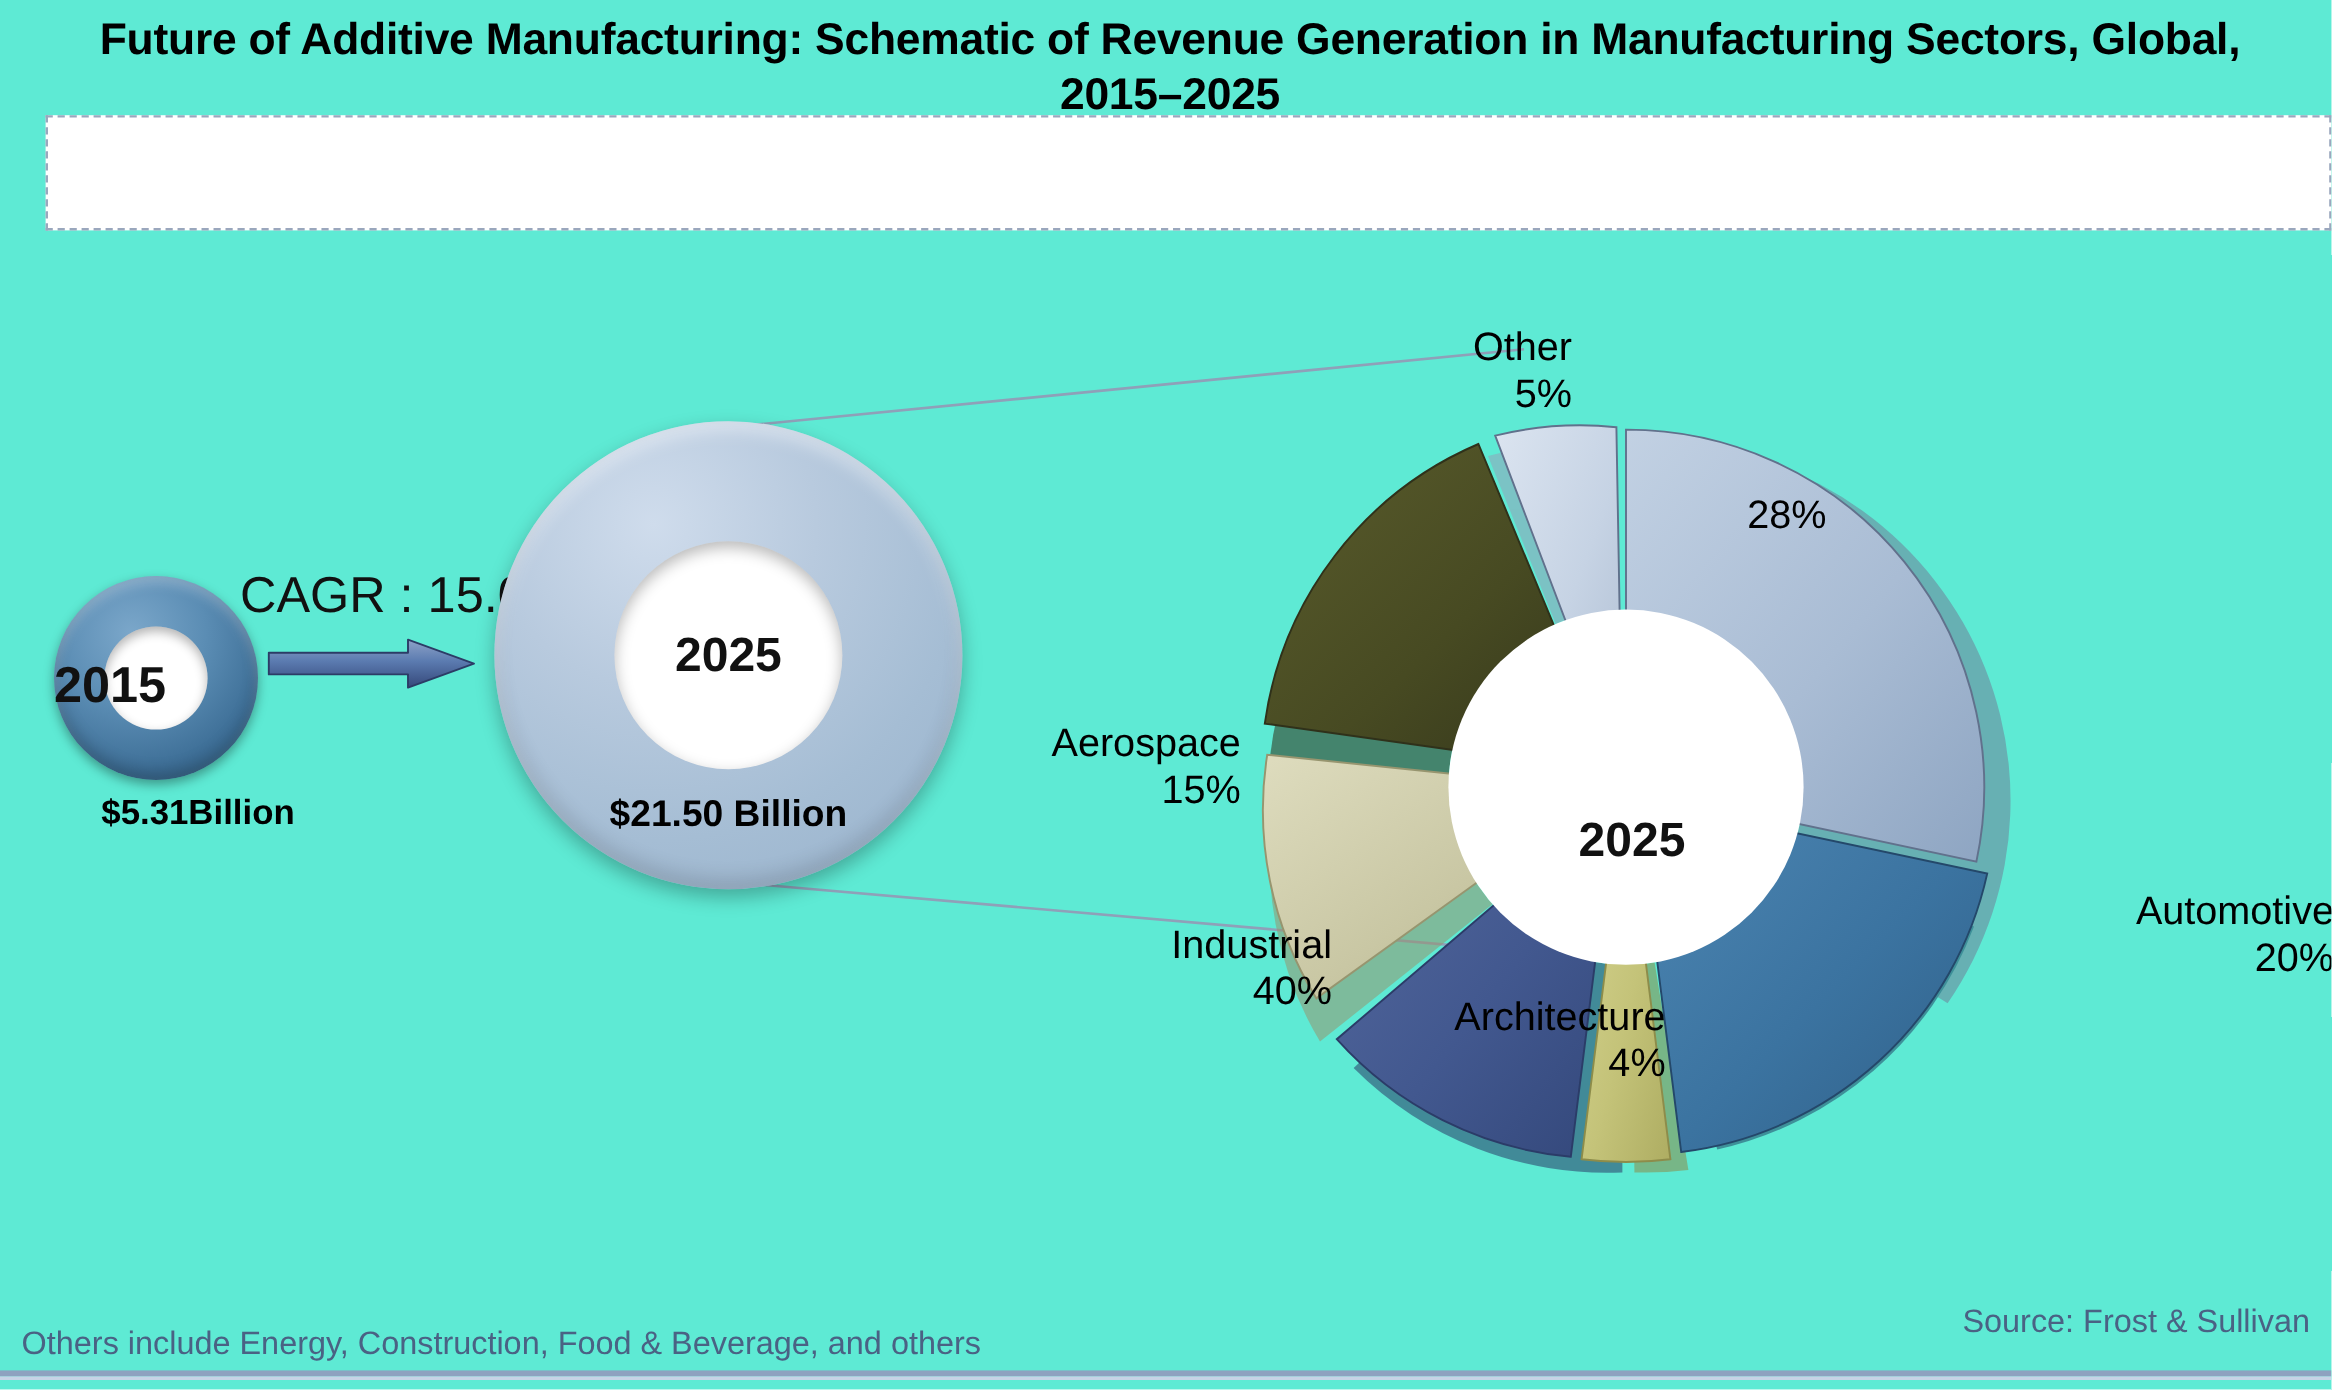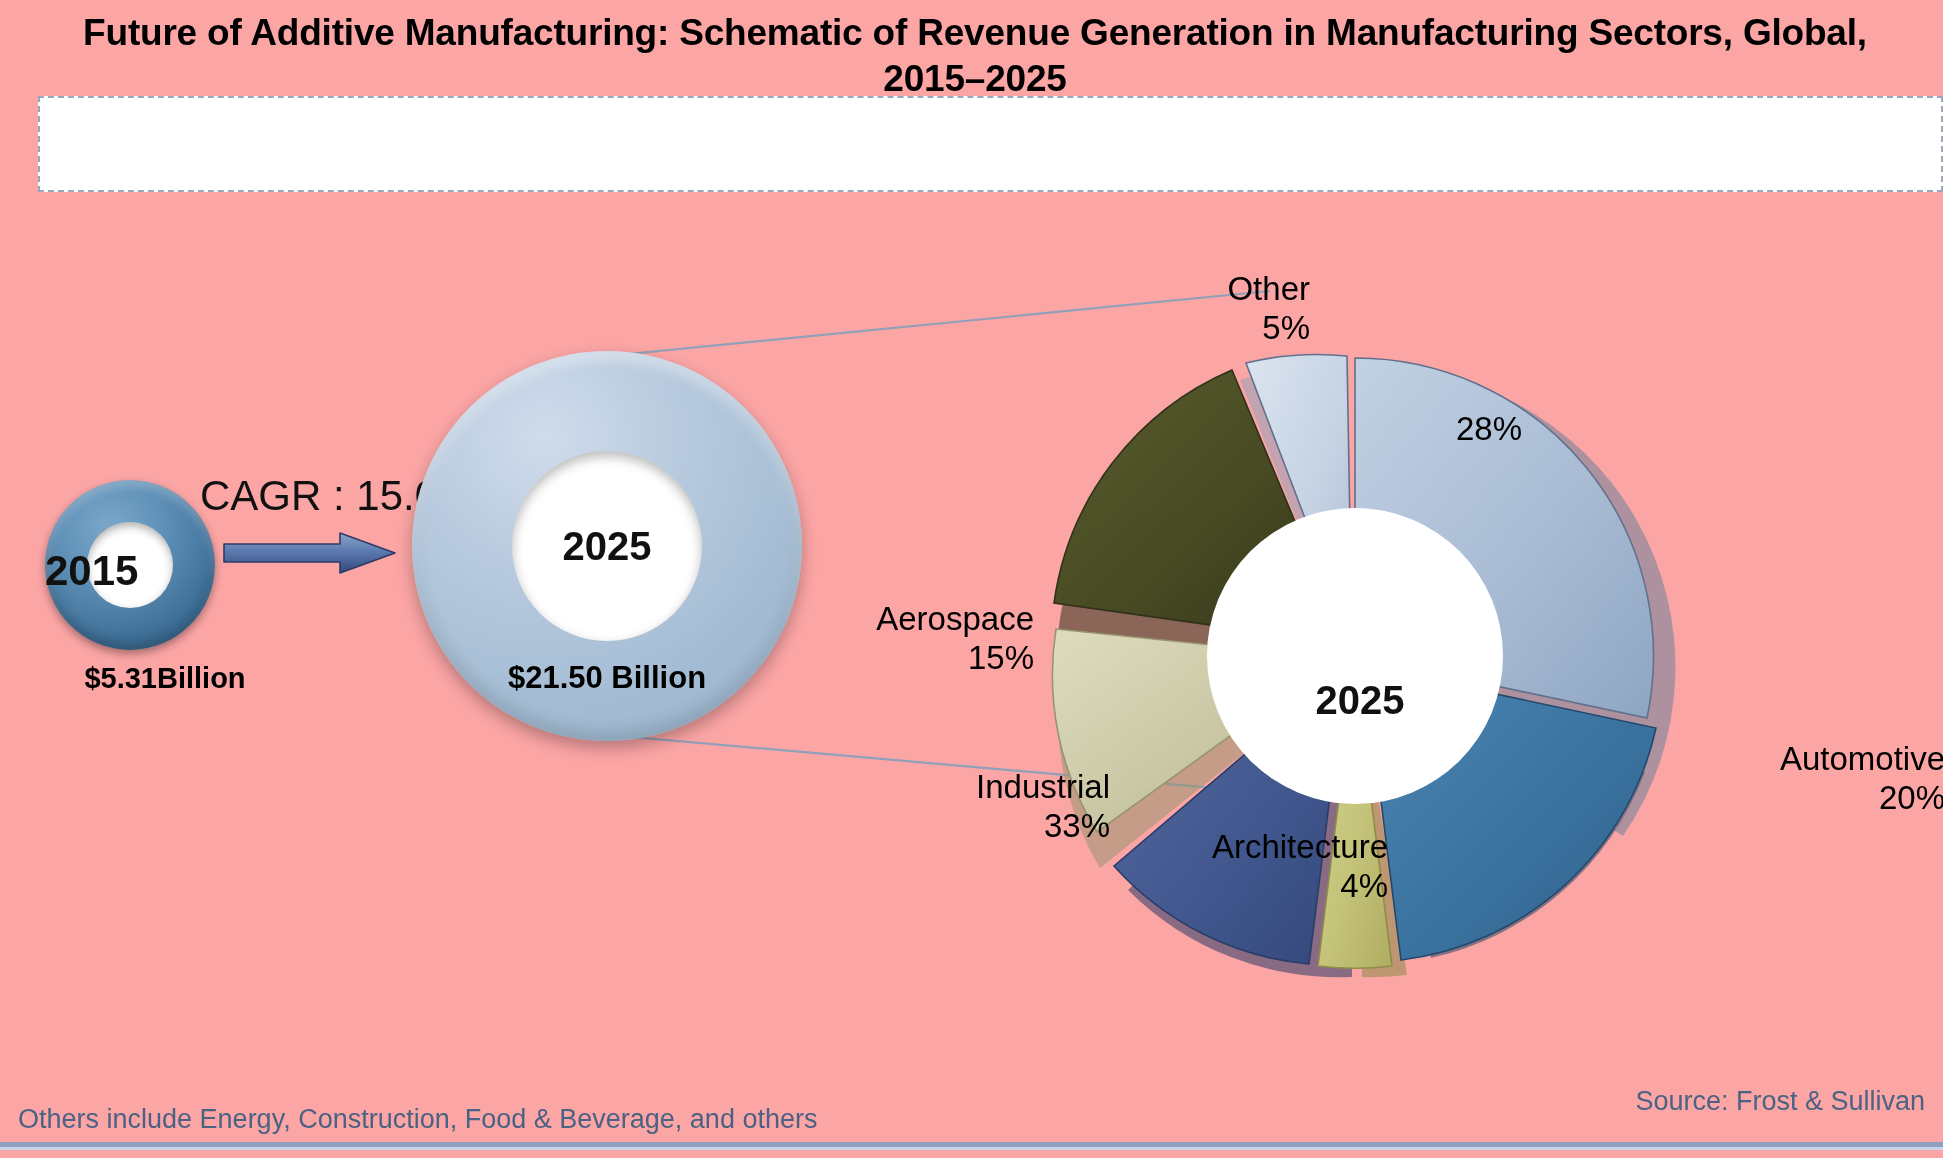--- a/index.html
+++ b/index.html
@@ -7,21 +7,21 @@
     padding: 0;
     background: #ffffff;
   }
   body {
     font-family: "Liberation Sans", sans-serif;
   }
   #slide {
     position: relative;
     width: 1943px;
     height: 1158px;
-    background: #fca5a5;
+    background: #5eead4;
     overflow: hidden;
   }
 
   
   .title {
     position: absolute;
     left: 60px;
     top: 10px;
     width: 1830px;
     text-align: center;
@@ -386,21 +386,21 @@
       <span class="pct">20%</span>
     </div>
 
     <div class="plabel" style="left:1098px; top:594px; width:290px;">
       <span>Architecture</span>
       <span class="pct">4%</span>
     </div>
 
     <div class="plabel" style="left:880px; top:534px; width:230px;">
       <span>Industrial</span>
-      <span class="pct">33%</span>
+      <span class="pct">40%</span>
     </div>
 
     <div class="plabel" style="left:804px; top:366px; width:230px;">
       <span>Aerospace</span>
       <span class="pct">15%</span>
     </div>
 
 
   </div>
 

